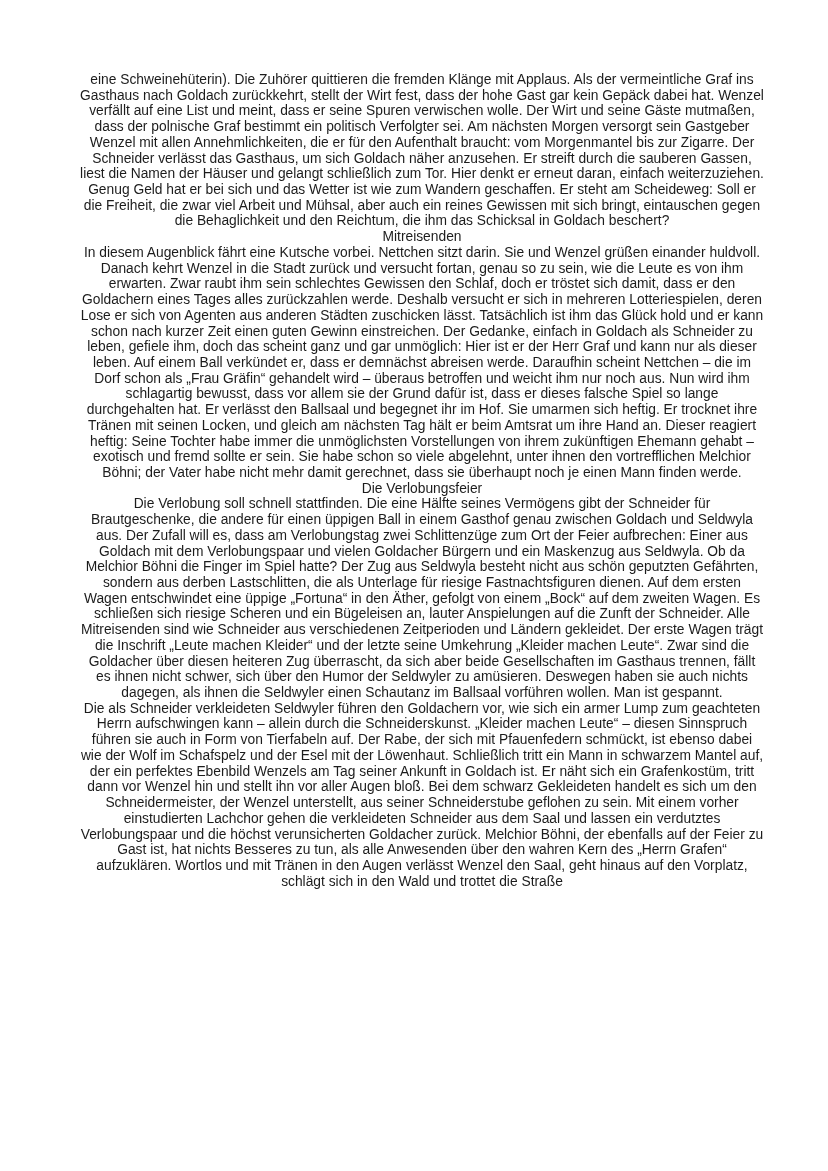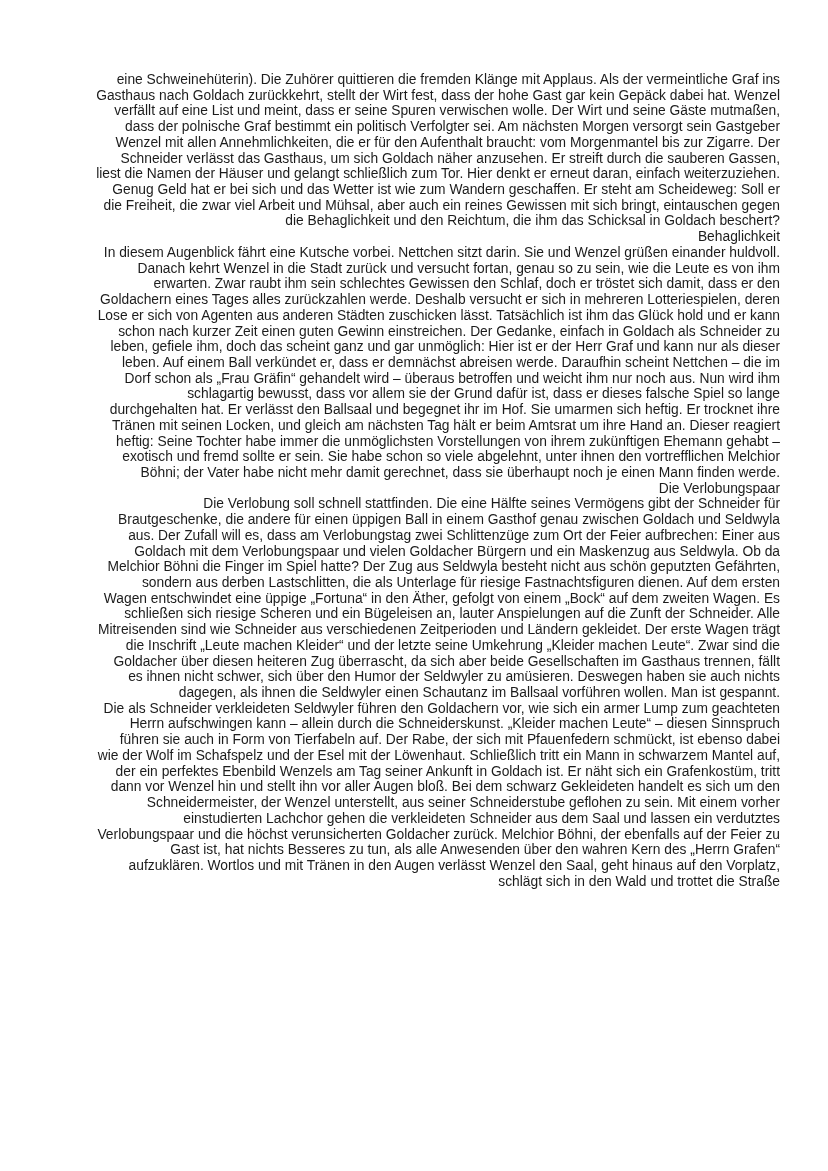--- a/index.html
+++ b/index.html
@@ -14,40 +14,40 @@
     font-family: "Liberation Sans", sans-serif;
     overflow: hidden;
   }
   .page {
     position: absolute;
     inset: 0;
     background: #ffffff;
   }
   .text-block {
     position: absolute;
-    left: 96px;
+    left: 80px;
     top: 72px;
     width: 684px;
     font-size: 13.8px;
     line-height: 15.72px;
     color: #1c1c1c;
     letter-spacing: 0;
-    text-align: right;
+    text-align: center;
     word-spacing: normal;
   }
   .text-block p {
     margin: 0;
     padding: 0;
   }
 </style>
 </head>
 <body>
 
 <div class="page">
   <div class="text-block">
     <p>eine Schweinehüterin). Die Zuhörer quittieren die fremden Klänge mit Applaus. Als der vermeintliche Graf ins Gasthaus nach Goldach zurückkehrt, stellt der Wirt fest, dass der hohe Gast gar kein Gepäck dabei hat. Wenzel verfällt auf eine List und meint, dass er seine Spuren verwischen wolle. Der Wirt und seine Gäste mutmaßen, dass der polnische Graf bestimmt ein politisch Verfolgter sei. Am nächsten Morgen versorgt sein Gastgeber Wenzel mit allen Annehmlichkeiten, die er für den Aufenthalt braucht: vom Morgenmantel bis zur Zigarre. Der Schneider verlässt das Gasthaus, um sich Goldach näher anzusehen. Er streift durch die sauberen Gassen, liest die Namen der Häuser und gelangt schließlich zum Tor. Hier denkt er erneut daran, einfach weiterzuziehen. Genug Geld hat er bei sich und das Wetter ist wie zum Wandern geschaffen. Er steht am Scheideweg: Soll er die Freiheit, die zwar viel Arbeit und Mühsal, aber auch ein reines Gewissen mit sich bringt, eintauschen gegen die Behaglichkeit und den Reichtum, die ihm das Schicksal in Goldach beschert?</p>
-    <p>Behaglichkeit</p>
+    <p>Mitreisenden</p>
     <p>In diesem Augenblick fährt eine Kutsche vorbei. Nettchen sitzt darin. Sie und Wenzel grüßen einander huldvoll. Danach kehrt Wenzel in die Stadt zurück und versucht fortan, genau so zu sein, wie die Leute es von ihm erwarten. Zwar raubt ihm sein schlechtes Gewissen den Schlaf, doch er tröstet sich damit, dass er den Goldachern eines Tages alles zurückzahlen werde. Deshalb versucht er sich in mehreren Lotteriespielen, deren Lose er sich von Agenten aus anderen Städten zuschicken lässt. Tatsächlich ist ihm das Glück hold und er kann schon nach kurzer Zeit einen guten Gewinn einstreichen. Der Gedanke, einfach in Goldach als Schneider zu leben, gefiele ihm, doch das scheint ganz und gar unmöglich: Hier ist er der Herr Graf und kann nur als dieser leben. Auf einem Ball verkündet er, dass er demnächst abreisen werde. Daraufhin scheint Nettchen – die im Dorf schon als „Frau Gräfin“ gehandelt wird – überaus betroffen und weicht ihm nur noch aus. Nun wird ihm schlagartig bewusst, dass vor allem sie der Grund dafür ist, dass er dieses falsche Spiel so lange durchgehalten hat. Er verlässt den Ballsaal und begegnet ihr im Hof. Sie umarmen sich heftig. Er trocknet ihre Tränen mit seinen Locken, und gleich am nächsten Tag hält er beim Amtsrat um ihre Hand an. Dieser reagiert heftig: Seine Tochter habe immer die unmöglichsten Vorstellungen von ihrem zukünftigen Ehemann gehabt – exotisch und fremd sollte er sein. Sie habe schon so viele abgelehnt, unter ihnen den vortrefflichen Melchior Böhni; der Vater habe nicht mehr damit gerechnet, dass sie überhaupt noch je einen Mann finden werde.</p>
-    <p>Die Verlobungspaar</p>
+    <p>Die Verlobungsfeier</p>
     <p>Die Verlobung soll schnell stattfinden. Die eine Hälfte seines Vermögens gibt der Schneider für Brautgeschenke, die andere für einen üppigen Ball in einem Gasthof genau zwischen Goldach und Seldwyla aus. Der Zufall will es, dass am Verlobungstag zwei Schlittenzüge zum Ort der Feier aufbrechen: Einer aus Goldach mit dem Verlobungspaar und vielen Goldacher Bürgern und ein Maskenzug aus Seldwyla. Ob da Melchior Böhni die Finger im Spiel hatte? Der Zug aus Seldwyla besteht nicht aus schön geputzten Gefährten, sondern aus derben Lastschlitten, die als Unterlage für riesige Fastnachtsfiguren dienen. Auf dem ersten Wagen entschwindet eine üppige „Fortuna“ in den Äther, gefolgt von einem „Bock“ auf dem zweiten Wagen. Es schließen sich riesige Scheren und ein Bügeleisen an, lauter Anspielungen auf die Zunft der Schneider. Alle Mitreisenden sind wie Schneider aus verschiedenen Zeitperioden und Ländern gekleidet. Der erste Wagen trägt die Inschrift „Leute machen Kleider“ und der letzte seine Umkehrung „Kleider machen Leute“. Zwar sind die Goldacher über diesen heiteren Zug überrascht, da sich aber beide Gesellschaften im Gasthaus trennen, fällt es ihnen nicht schwer, sich über den Humor der Seldwyler zu amüsieren. Deswegen haben sie auch nichts dagegen, als ihnen die Seldwyler einen Schautanz im Ballsaal vorführen wollen. Man ist gespannt.</p>
     <p>Die als Schneider verkleideten Seldwyler führen den Goldachern vor, wie sich ein armer Lump zum geachteten Herrn aufschwingen kann – allein durch die Schneiderskunst. „Kleider machen Leute“ – diesen Sinnspruch führen sie auch in Form von Tierfabeln auf. Der Rabe, der sich mit Pfauenfedern schmückt, ist ebenso dabei wie der Wolf im Schafspelz und der Esel mit der Löwenhaut. Schließlich tritt ein Mann in schwarzem Mantel auf, der ein perfektes Ebenbild Wenzels am Tag seiner Ankunft in Goldach ist. Er näht sich ein Grafenkostüm, tritt dann vor Wenzel hin und stellt ihn vor aller Augen bloß. Bei dem schwarz Gekleideten handelt es sich um den Schneidermeister, der Wenzel unterstellt, aus seiner Schneiderstube geflohen zu sein. Mit einem vorher einstudierten Lachchor gehen die verkleideten Schneider aus dem Saal und lassen ein verdutztes Verlobungspaar und die höchst verunsicherten Goldacher zurück. Melchior Böhni, der ebenfalls auf der Feier zu Gast ist, hat nichts Besseres zu tun, als alle Anwesenden über den wahren Kern des „Herrn Grafen“ aufzuklären. Wortlos und mit Tränen in den Augen verlässt Wenzel den Saal, geht hinaus auf den Vorplatz, schlägt sich in den Wald und trottet die Straße</p>
   </div>
 </div>
 
 </body></html>

